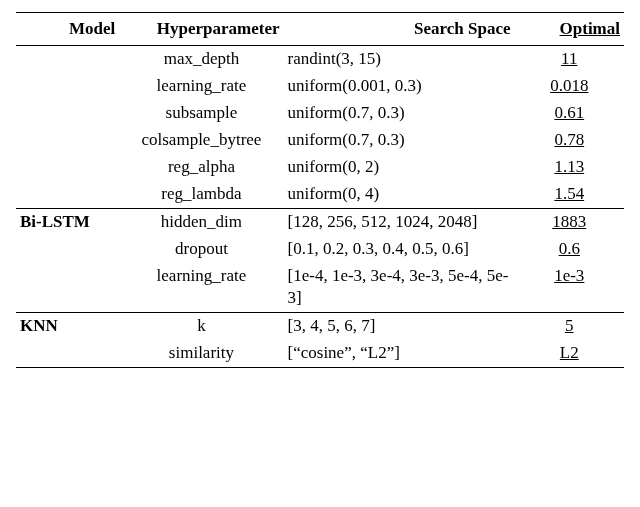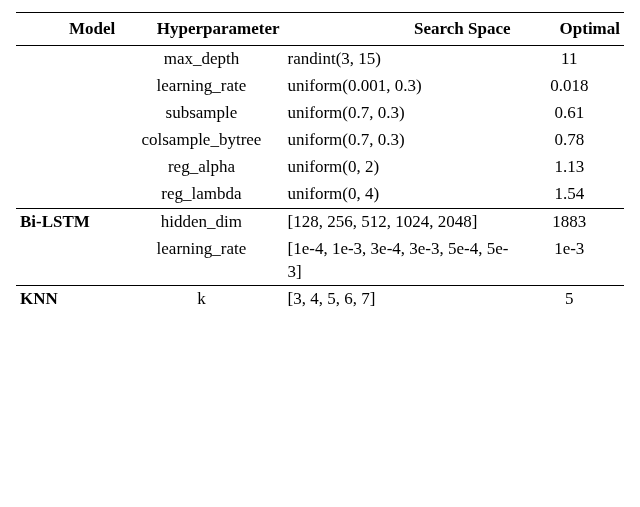--- a/index.html
+++ b/index.html
@@ -27,21 +27,21 @@
     vertical-align: top;
   }
   td {
     padding: 2px 4px;
     vertical-align: top;
     line-height: 1.35;
   }
   th.model, td.model { text-align: left; font-weight: bold; }
   th.hyper, td.hyper { text-align: center; }
   th.space, td.space { text-align: left; }
-  th.optimal, td.optimal { text-align: center; }
+  th.optimal, td.optimal { text-align: center; text-decoration: underline; }
 
   tr.toprule th { border-top: 1.5px solid #000; }
   tr.head-bottom th { border-bottom: 1.1px solid #000; text-align: right; }
   tr.group-sep td { border-top: 1.1px solid #000; }
   tr.bottomrule td { border-bottom: 1.5px solid #000; }
 
   .space-wrap { word-wrap: break-word; }
 
 </style>
 </head>
@@ -100,24 +100,36 @@
         <td class="optimal">1.54</td>
       </tr>
       <tr class="group-sep">
         <td class="model">Bi-LSTM</td>
         <td class="hyper">hidden_dim</td>
         <td class="space space-wrap">[128, 256, 512, 1024, 2048]</td>
         <td class="optimal">1883</td>
       </tr>
       <tr>
         <td class="model"></td>
+        <td class="hyper">dropout</td>
+        <td class="space space-wrap">[0.1, 0.2, 0.3, 0.4, 0.5, 0.6]</td>
+        <td class="optimal">0.6</td>
+      </tr>
+      <tr>
+        <td class="model"></td>
         <td class="hyper">learning_rate</td>
         <td class="space space-wrap">[1e-4, 1e-3, 3e-4, 3e-3, 5e-4, 5e-3]</td>
         <td class="optimal">1e-3</td>
       </tr>
       <tr class="group-sep">
         <td class="model">KNN</td>
         <td class="hyper">k</td>
         <td class="space space-wrap">[3, 4, 5, 6, 7]</td>
         <td class="optimal">5</td>
       </tr>
+      <tr class="bottomrule">
+        <td class="model"></td>
+        <td class="hyper">similarity</td>
+        <td class="space space-wrap">[“cosine”, “L2”]</td>
+        <td class="optimal">L2</td>
+      </tr>
     </tbody>
 </table>
 
 </body></html>

